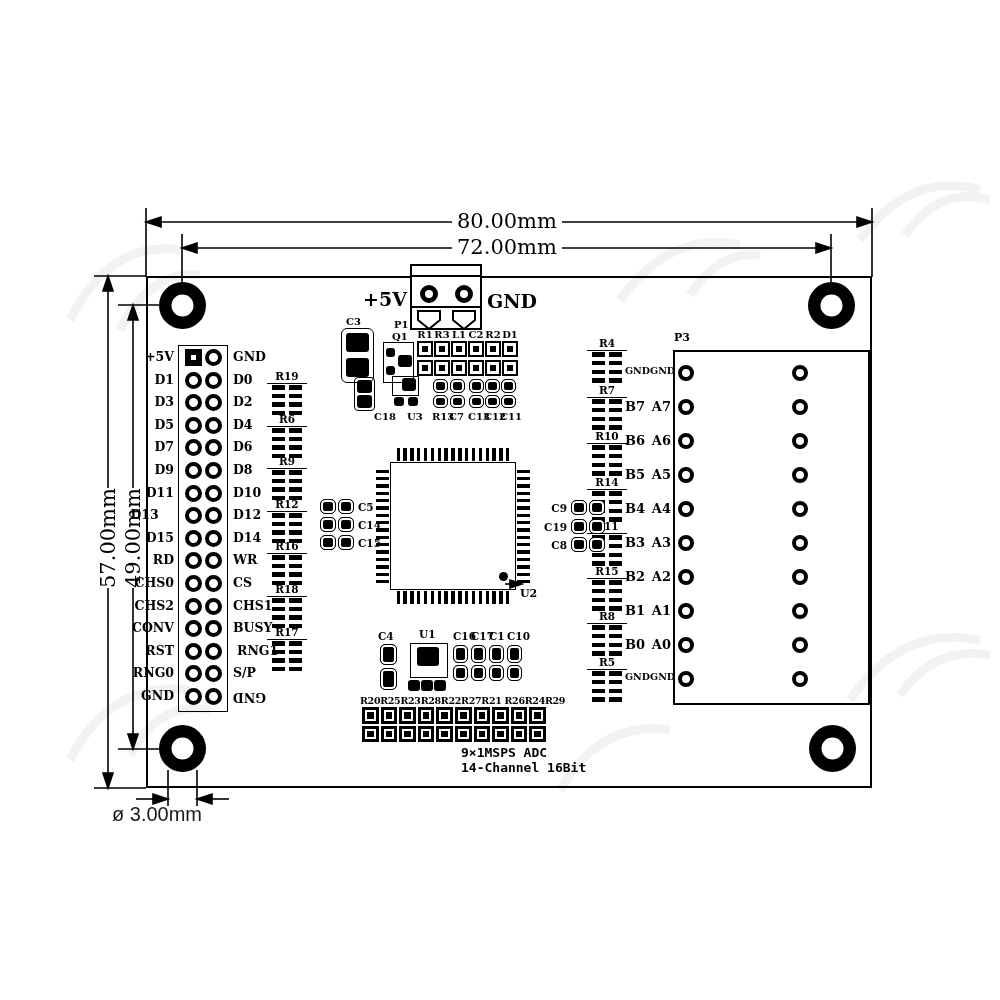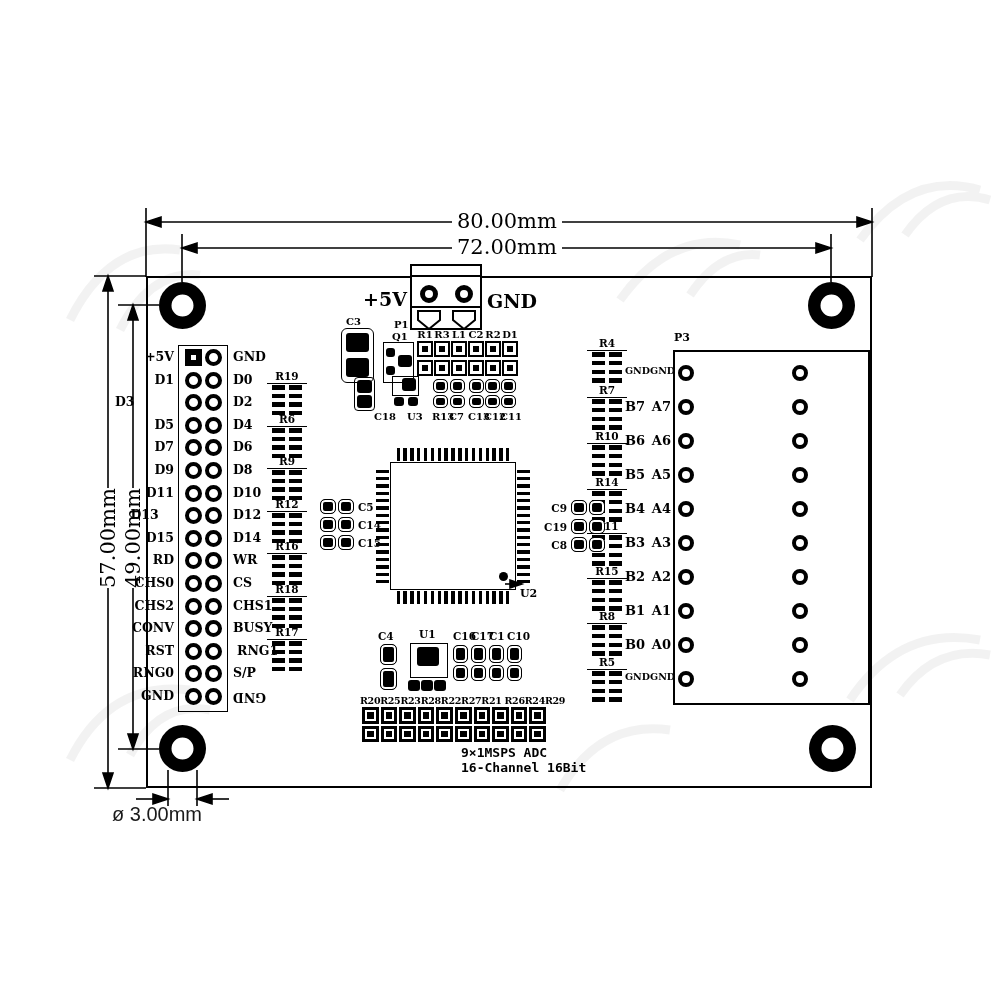--- a/index.html
+++ b/index.html
@@ -136,31 +136,31 @@
   <div class="rlbl" style="left:419px;top:629px;">U1</div>
   <div class="padrc" style="left:380px;top:644px;width:17px;height:21px;"></div>
   <div class="padrc" style="left:380px;top:668px;width:17px;height:22px;"></div>
   <div class="outline" style="left:410px;top:643px;width:38px;height:35px;"></div>
   <div class="padblk" style="left:417px;top:647px;width:22px;height:19px;"></div>
   <div class="padblk" style="left:408px;top:680px;width:12px;height:11px;"></div>
   <div class="padblk" style="left:421px;top:680px;width:12px;height:11px;"></div>
   <div class="padblk" style="left:434px;top:680px;width:12px;height:11px;"></div>
   <div class="tiny" style="left:360px;top:696px;font-size:9.5px;letter-spacing:-0.3px;">R20R25R23R28R22R27R21 R26R24R29</div>
   <div class="abs mono" style="left:461px;top:746px;font-weight:bold;font-size:13px;line-height:1;">9×1MSPS ADC</div>
-  <div class="abs mono" style="left:461px;top:761px;font-weight:bold;font-size:13px;line-height:1;">16-Channel 16Bit</div>
+  <div class="abs mono" style="left:461px;top:761px;font-weight:bold;font-size:13px;line-height:1;">14-Channel 16Bit</div>
 
 <div class="lbl" style="left: 115px; top: 351px; width: 59px; text-align: right;">+5V</div>
     <div class="lbl" style="left: 233px; top: 351px;">GND</div>
     <div class="sqpin" style="left: 184.5px; top: 349px;"></div>
     <div class="ring" style="left: 204.5px; top: 349px;"></div>
     <div class="lbl" style="left: 115px; top: 373.6px; width: 59px; text-align: right;">D1</div>
     <div class="lbl" style="left: 233px; top: 373.6px;">D0</div>
     <div class="ring" style="left: 184.5px; top: 371.6px;"></div>
     <div class="ring" style="left: 204.5px; top: 371.6px;"></div>
-    <div class="lbl" style="left: 115px; top: 396.2px; width: 59px; ">D3</div>
+    <div class="lbl" style="left: 115px; top: 396.2px; width: 59px; text-align: right;">D3</div>
     <div class="lbl" style="left: 233px; top: 396.2px;">D2</div>
     <div class="ring" style="left: 184.5px; top: 394.2px;"></div>
     <div class="ring" style="left: 204.5px; top: 394.2px;"></div>
     <div class="lbl" style="left: 115px; top: 418.8px; width: 59px; text-align: right;">D5</div>
     <div class="lbl" style="left: 233px; top: 418.8px;">D4</div>
     <div class="ring" style="left: 184.5px; top: 416.8px;"></div>
     <div class="ring" style="left: 204.5px; top: 416.8px;"></div>
     <div class="lbl" style="left: 115px; top: 441.4px; width: 59px; text-align: right;">D7</div>
     <div class="lbl" style="left: 233px; top: 441.4px;">D6</div>
     <div class="ring" style="left: 184.5px; top: 439.4px;"></div>

